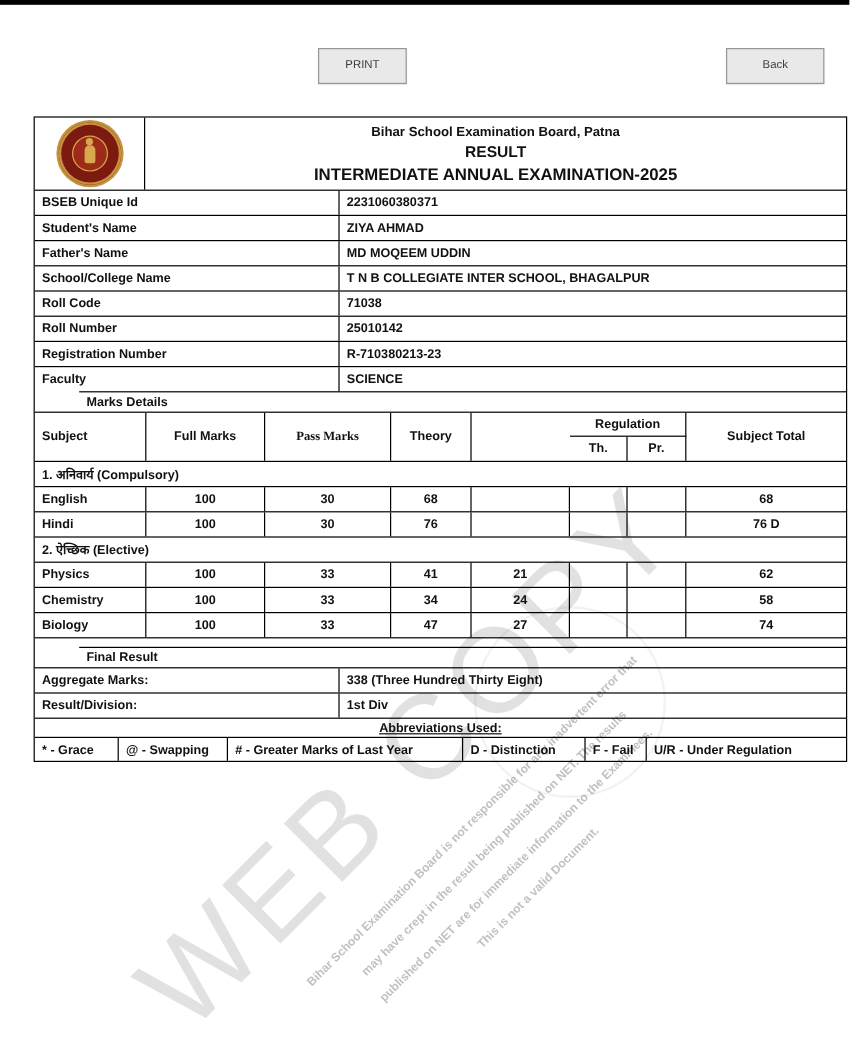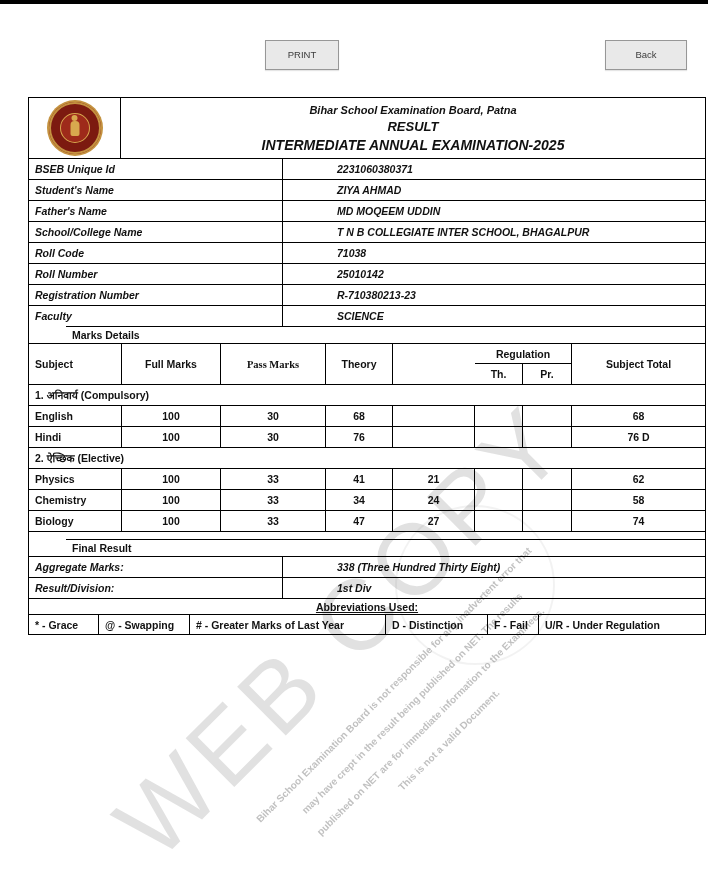--- a/index.html
+++ b/index.html
@@ -44,21 +44,21 @@
     position: absolute; left: 395px; top: 505px;
     width: 160px; height: 160px; border-radius: 50%;
     border: 2px solid rgba(0,0,0,0.05); z-index: 0; pointer-events: none;
   }
 
   
   .doc {
     position: absolute; left: 28px; top: 97px; width: 678px;
     border: 1px solid #000; z-index: 1; background: transparent;
   }
-  .row { display: flex; border-top: 1px solid #000; font-style: italic; }
+  .row { display: flex; border-top: 1px solid #000; }
   .row.first { border-top: none; }
 
   
   .hdr { height: 60px; }
   .hdr-logo { width: 92px; border-right: 1px solid #000; display: flex; align-items: center; justify-content: center; }
   .hdr-title { flex: 1; display: flex; flex-direction: column; align-items: center; justify-content: center; gap: 3px; }
   .hdr-board { font-size: 11px; font-weight: bold; }
   .hdr-result { font-size: 13px; font-weight: bold; }
   .hdr-exam { font-size: 14px; font-weight: bold; }
   .seal {
@@ -72,21 +72,21 @@
     transform: translate(-50%, -46%);
     width: 9px; height: 15px; background: #d8a84e;
     border-radius: 4px 4px 2px 2px;
   }
   .seal-figure::before {
     content: ""; position: absolute; top: -6px; left: 1.5px;
     width: 6px; height: 6px; border-radius: 50%; background: #d8a84e;
   }
 
   
-  .info { height: 21px; font-size: 10.5px; font-weight: bold; gap: 48px; }
+  .info { height: 21px; font-size: 10.5px; font-weight: bold; }
   .info-label { width: 254px; border-right: 1px solid #000; display: flex; align-items: center; padding-left: 6px; }
   .info-value { flex: 1; display: flex; align-items: center; padding-left: 6px; }
 
   
   .full-row { height: 17px; font-size: 10.5px; font-weight: bold; display: flex; align-items: center; padding-left: 6px; border-top: 1px solid #000; margin-left: 37px; }
   .section-row { height: 21px; font-size: 10.5px; font-weight: bold; display: flex; align-items: center; padding-left: 6px; border-top: 1px solid #000; }
   .gap-row { height: 8px; border-top: 1px solid #000; }
 
   
   .mgrid-cols { grid-template-columns: 93px 99px 105px 67px 82px 48px 49px 1fr; }

